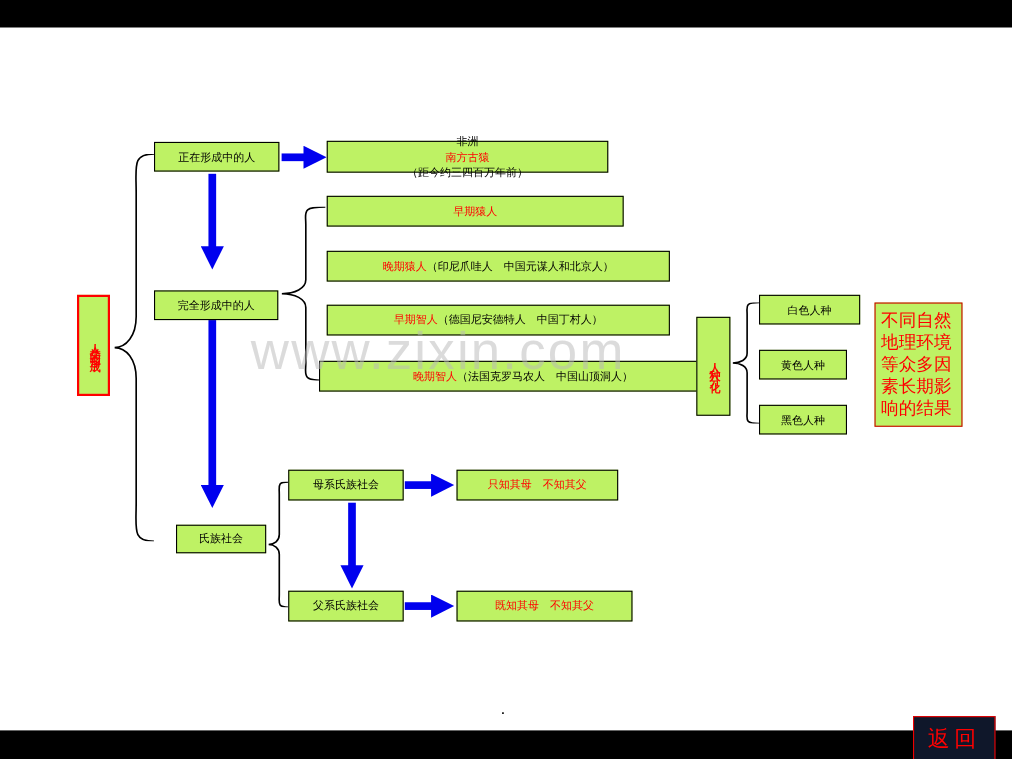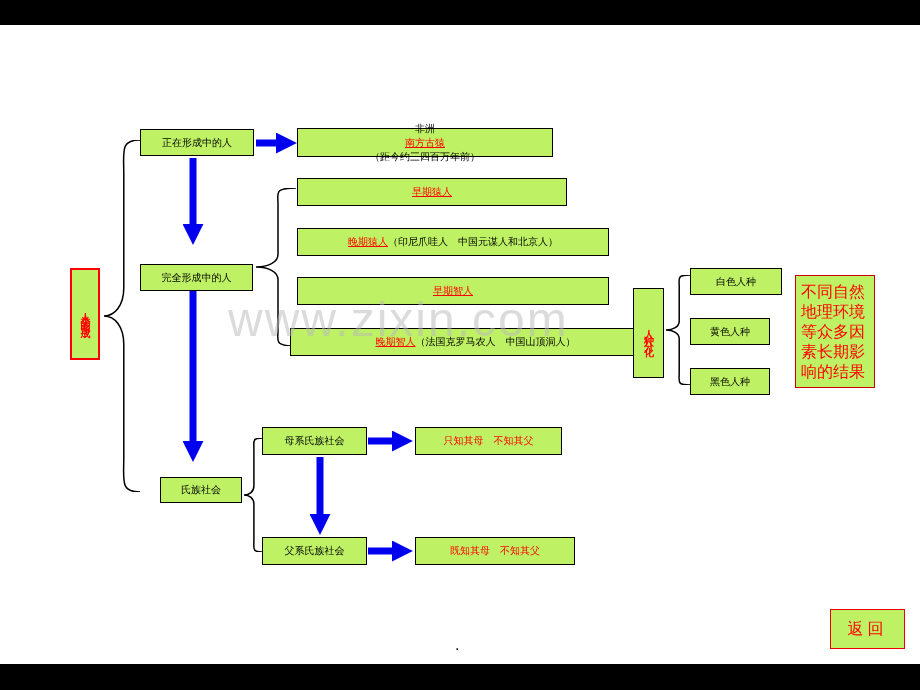--- a/index.html
+++ b/index.html
@@ -6,21 +6,21 @@
   html,body { width:920px; height:690px; }
   body { position:relative; background:#ffffff; overflow:hidden;
          font-family:"Liberation Sans", sans-serif; color:#000; }
   .bar { position:absolute; left:0; width:920px; background:#000; }
   .bar.top { top:0; height:25px; }
   .bar.bottom { top:664px; height:26px; }
 
   .box { position:absolute; border:1px solid #000; background:#bef264;
          display:flex; align-items:center; justify-content:center;
          font-size:10px; white-space:nowrap; z-index:3; }
-  .red { color:#f00;text-decoration:underline; }
+  .red { color:#f00; }
   .vtext { writing-mode:vertical-rl; text-orientation:upright; }
 
   .n-root    { left:70px;  top:268px; width:30px;  height:92px; border:2px solid #f00; color:#f00; letter-spacing:4px; font-weight:bold; }
   .n-forming { left:140px; top:129px; width:114px; height:27px; }
   .n-australo{ left:297px; top:128px; width:256px; height:29px;flex-direction:column; }
   .n-stage0  { left:297px; top:178px; width:270px; height:28px; }
   .n-stage1  { left:297px; top:228px; width:312px; height:28px; }
   .n-fully   { left:140px; top:248px; width:113px; height:27px;margin-top:16px; }
   .n-stage2  { left:297px; top:277px; width:312px; height:28px; }
   .n-stage3  { left:290px; top:328px; width:371px; height:28px; }
@@ -43,22 +43,22 @@
   .b2 { left:256px; top:188px; }
   .b3 { left:244px; top:438px; }
   .b4 { left:666px; top:275px; }
 
   .overlay { position:absolute; left:0; top:0; z-index:2; pointer-events:none; }
 
   .watermark { position:absolute; left:228px; top:292px; z-index:4;
                font-size:48px; color:#b9b9b9; opacity:0.5; letter-spacing:2px;
                pointer-events:none; }
   .footer-dot { position:absolute; left:455px; top:636px; font-size:16px; color:#000; }
-  .return-btn { position:absolute; left:830px; top:609px; width:75px; height:40px;
-                background:#bef264; border:1px solid #e00; color:#f00; font-size:16px;
+  .return-btn { position:absolute; left:830px; top:651px; width:75px; height:40px;
+                background:#0f172a; border:1px solid #e00; color:#f00; font-size:20px;
                 display:flex; align-items:center; justify-content:center;
                 z-index:6; cursor:pointer; letter-spacing:4px; }
 </style>
 </head>
 <body>
 
 <div class="bar top"></div>
 <div class="bar bottom"></div>
 
 <svg class="overlay" width="920" height="690" viewBox="0 0 920 690">
@@ -113,20 +113,21 @@
   <span class="red">晚期猿人</span>
     <span>（印尼爪哇人　中国元谋人和北京人）</span>
 </div>
 
 <div class="box n-fully">
   <span>完全形成中的人</span>
 </div>
 
 <div class="box n-stage2">
   <span class="red">早期智人</span>
+    <span>（德国尼安德特人　中国丁村人）</span>
 </div>
 
 <div class="box n-stage3">
   <span class="red">晚期智人</span>
     <span>（法国克罗马农人　中国山顶洞人）</span>
 </div>
 
 <div class="box n-racediv vtext">
   <span>人种分化</span>
 </div>

